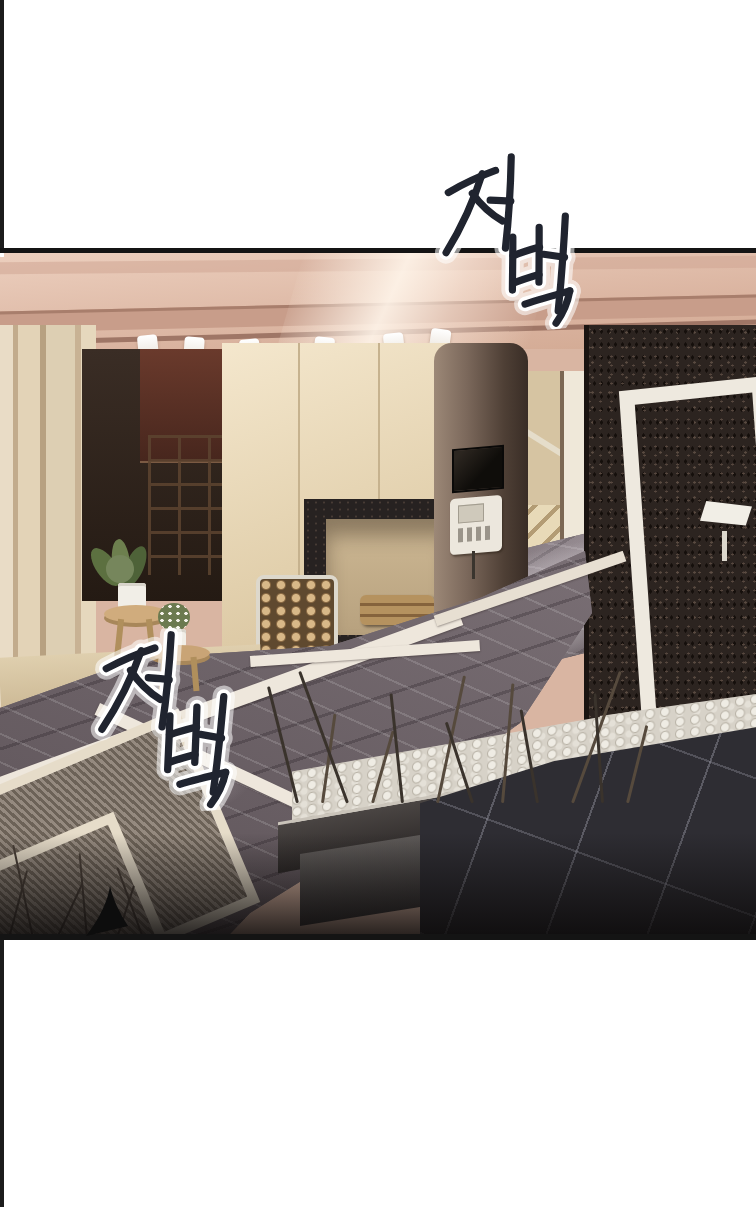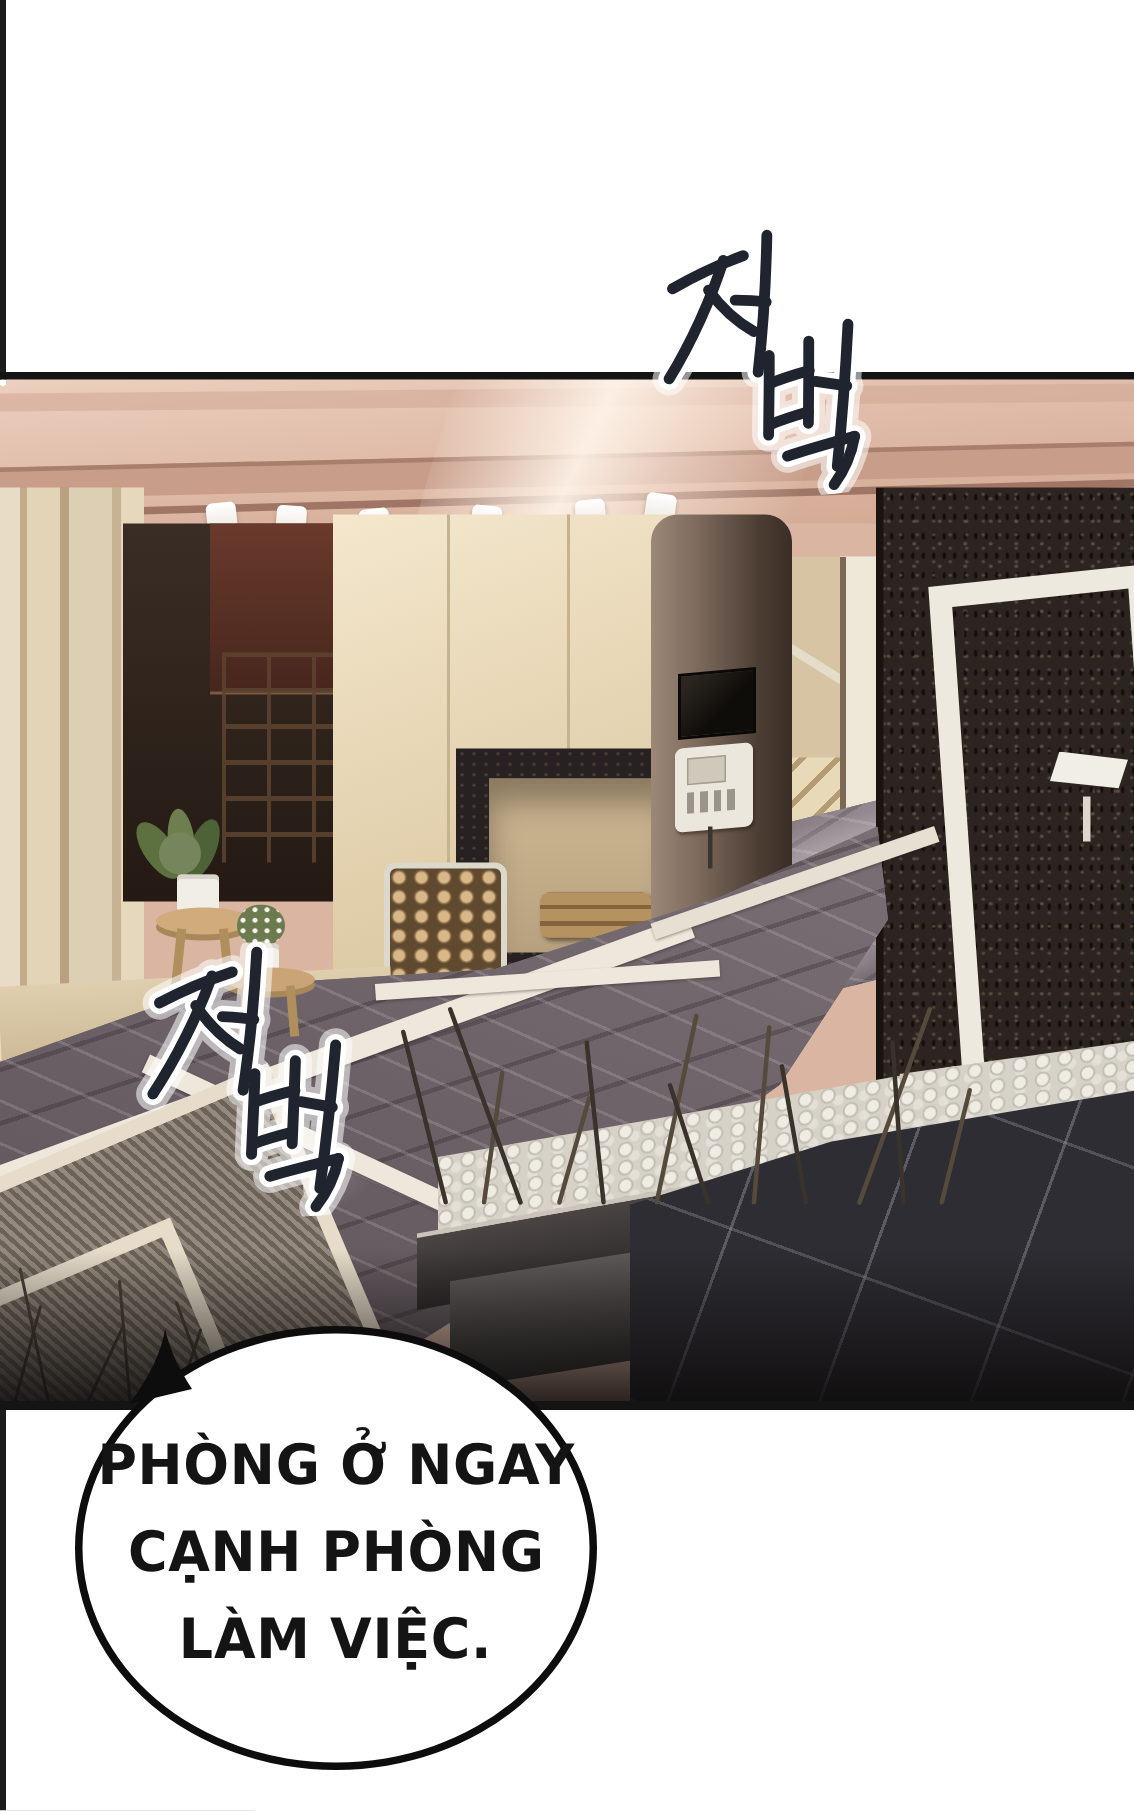--- a/index.html
+++ b/index.html
@@ -402,22 +402,17 @@
     </defs>
     <use href="#sfx-jeobeok"></use>
   </svg>
   <span class="sr">저벅</span>
 
   <svg class="sfx sfx-left" viewBox="0 0 200 215">
     <use href="#sfx-jeobeok"></use>
   </svg>
   <span class="sr">저벅</span>
 
-  <div class="bubble">
-    <span class="bubble-line">PHÒNG Ở NGAY</span>
-    <span class="bubble-line">CẠNH PHÒNG</span>
-    <span class="bubble-line">LÀM VIỆC.</span>
-  </div>
   <svg class="bubble-tail" viewBox="0 0 64 64">
     <path d="M32,2 C30,16 22,34 8,52 L50,42 C41,28 35,15 32,2 Z" fill="#0d0d0d"></path>
   </svg>
 
 </div>
 
 </body></html>

